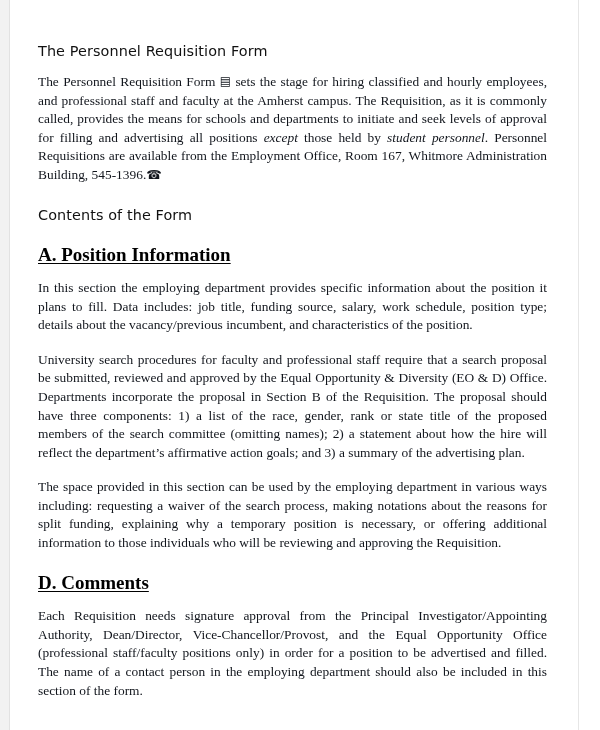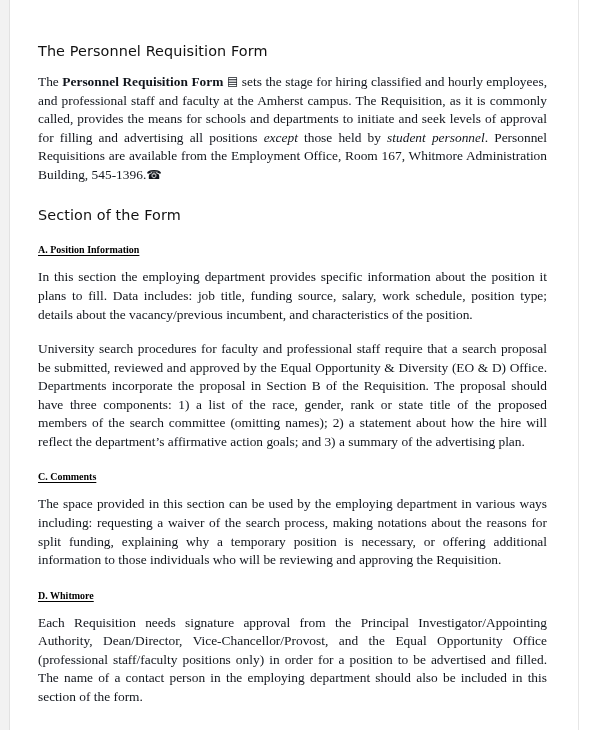--- a/index.html
+++ b/index.html
@@ -50,21 +50,21 @@
     letter-spacing: 0.1px;
     margin: 0;
     line-height: 1.25;
   }
 
   .doc-title { margin-bottom: 13px; }
   .section-head-sans { margin-top: 22px; margin-bottom: 13px; }
 
   .sub-head {
     font-family: "Liberation Serif", "DejaVu Serif", serif;
-    font-size: 10px;
+    font-size: 19px;
     font-weight: bold;
     color: #000000;
     text-decoration: underline;
     text-underline-offset: 2px;
     margin: 0 0 12px 0;
     line-height: 1.2;
   }
 
   .body-p {
     font-family: "Liberation Serif", "DejaVu Serif", serif;
@@ -72,21 +72,21 @@
     color: #11151c;
     text-align: justify;
     text-justify: inter-word;
     line-height: 1.385;
     margin: 0 0 16px 0;
     white-space: pre-wrap;
   }
 
   .lead-p { margin-bottom: 14px; }
 
-  b { font-weight: bold; }
+  b { font-weight: normal; }
   i { }
 
   .glyph-book {
     font-family: "DejaVu Sans", "Liberation Sans", sans-serif;
     font-size: 12px;
     display: inline-block;
     transform: translateY(-1px);
   }
   .glyph-phone {
     font-family: "DejaVu Sans", "Liberation Sans", sans-serif;
@@ -101,27 +101,26 @@
 
 <div class="gutter-left"></div>
 <div class="gutter-right"></div>
 
 <div class="page">
 
   <h1 class="doc-title">The Personnel Requisition Form</h1>
 
   <p class="body-p lead-p"><span>The </span><b>Personnel Requisition Form</b> <span class="glyph-book">▤</span><span> sets the stage for hiring classified and hourly employees, and professional staff and faculty at the Amherst campus. The Requisition, as it is commonly called, provides the means for schools and departments to initiate and seek levels of approval for filling and advertising all positions </span><i>except</i><span> those held by </span><i>student personnel</i><span>. Personnel Requisitions are available from the Employment Office, Room 167, Whitmore Administration Building, 545-1396.</span><span class="glyph-phone">☎</span></p>
 
-  <h2 class="section-head-sans">Section of the Form</h2>
+  <h2 class="section-head-sans">Contents of the Form</h2>
 
 
   <h3 class="sub-head space-after">A. Position Information</h3>
   <p class="body-p">In this section the employing department provides specific information about the position it plans to fill. Data includes: job title, funding source, salary, work schedule, position type; details about the vacancy/previous incumbent, and characteristics of the position.</p>
 
   <p class="body-p">University search procedures for faculty and professional staff require that a search proposal be submitted, reviewed and approved by the Equal Opportunity &amp; Diversity (EO &amp; D) Office. Departments incorporate the proposal in Section B of the Requisition. The proposal should have three components: 1) a list of the race, gender, rank or state title of the proposed members of the search committee (omitting names); 2) a statement about how the hire will reflect the department’s affirmative action goals; and 3) a summary of the advertising plan.</p>
 
-  <h3 class="sub-head space-after">C. Comments</h3>
   <p class="body-p">The space provided in this section can be used by the employing department in various ways  including: requesting a waiver of the search process, making notations about the reasons for split funding, explaining why a temporary position is necessary, or offering additional information to those individuals who will be reviewing and approving the Requisition.</p>
 
-  <h3 class="sub-head space-after">D. Whitmore</h3>
+  <h3 class="sub-head space-after">D. Comments</h3>
   <p class="body-p">Each Requisition needs signature approval from the Principal Investigator/Appointing Authority, Dean/Director, Vice-Chancellor/Provost, and the Equal Opportunity Office (professional staff/faculty positions only) in order for a position to be advertised and filled. The name of a contact person in the employing department should also be included in this section of the form.</p>
 
 </div>
 
 </body></html>

